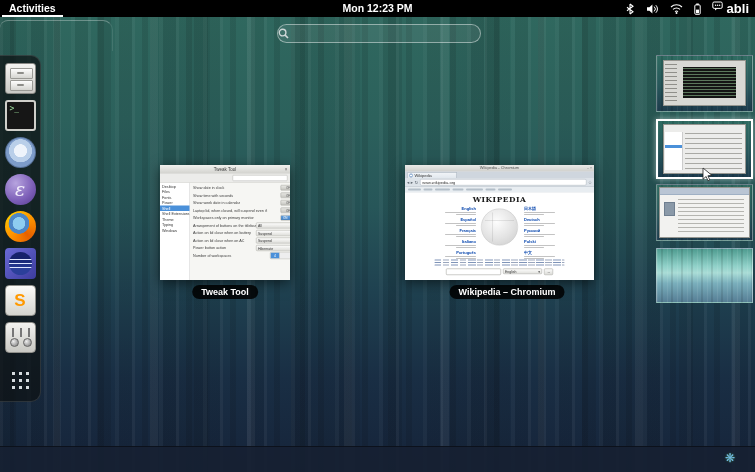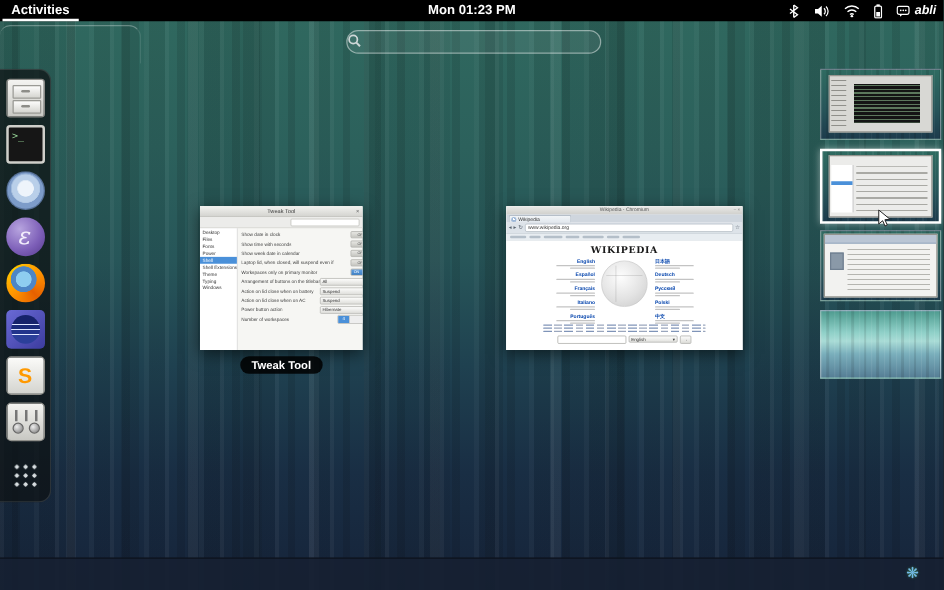--- a/index.html
+++ b/index.html
@@ -9,21 +9,21 @@
       repeating-linear-gradient(90deg, rgba(0,0,0,0.09) 0 14px, rgba(0,0,0,0) 14px 53px, rgba(255,255,255,0.05) 53px 61px, rgba(0,0,0,0) 61px 97px),
       repeating-linear-gradient(90deg, rgba(0,0,0,0.06) 0 60px, rgba(0,0,0,0) 60px 150px),
       linear-gradient(180deg,#30695f 0%,#2c615c 25%,#275659 44%,#1f4150 62%,#192e44 80%,#16243a 100%);}
   
   .topbar{position:absolute;left:0;top:0;width:755px;height:17px;background:#000;color:#fff;z-index:50;}
   .tb-activities{position:absolute;left:2px;top:0;height:15px;padding:0 7px;font-size:10.5px;font-weight:bold;
     line-height:16px;border-bottom:2px solid #fff;cursor:pointer;}
   .tb-clock{position:absolute;left:0;right:0;top:0;text-align:center;font-size:10.5px;font-weight:bold;line-height:17px;}
   .tb-right{position:absolute;right:6px;top:0;height:17px;display:flex;align-items:center;gap:11px;}
   .tb-right svg{display:block;}
-  .tb-user{display:flex;align-items:center;gap:4px;font-size:10px;font-weight:bold;font-style:italic;}
+  .tb-user{display:flex;gap:4px;font-size:13px;font-weight:bold;}
   .hotcorner{position:absolute;left:0;top:20px;width:112px;height:30px;border-top:1px solid rgba(255,255,255,0.30);
     border-right:1px solid rgba(255,255,255,0.10);border-top-right-radius:10px;border-top-left-radius:8px;z-index:5;}
   
   .searchbar{position:absolute;left:277px;top:24px;width:202px;height:17px;border:1px solid rgba(255,255,255,0.45);
     border-radius:10px;background:rgba(255,255,255,0.07);display:flex;align-items:center;z-index:40;}
   .searchbar input{flex:1;background:transparent;border:none;outline:none;color:#cfd8d8;font-size:10.5px;padding:0 6px 0 12px;font-family:"Liberation Sans",sans-serif;}
   .searchbar input::placeholder{color:#b9c4c4;opacity:.9;}
   .search-glyph{margin-right:8px;}
   
   .dash{position:absolute;left:0;top:55px;width:41px;height:347px;background:rgba(14,18,20,0.72);
@@ -154,21 +154,21 @@
     border-top:1px solid rgba(0,0,0,0.45);z-index:35;}
   .tray-icon{position:absolute;right:20px;top:4px;font-size:12px;color:#74b9e8;text-shadow:0 0 2px #3f8a4f;cursor:pointer;}
 </style>
 </head>
 <body>
 
 <div id="screen">
 
   <div class="topbar">
     <div class="tb-activities">Activities</div>
-    <div class="tb-clock">Mon 01:23 PM</div>
+    <div class="tb-clock">Mon 12:23 PM</div>
     <div class="tb-right">
       <span>
         <svg width="10" height="12" viewBox="0 0 10 12">
             <path d="M5 1 V11 M5 1 L8 3.2 L2 7.8 M5 11 L8 8.8 L2 4.2" stroke="#fff" stroke-width="1.1" fill="none"></path>
           </svg>
       </span>
       <span>
         <svg width="13" height="12" viewBox="0 0 13 12">
             <polygon points="1,4.2 3.4,4.2 6.4,1.6 6.4,10.4 3.4,7.8 1,7.8" fill="#fff"></polygon>
             <path d="M8.2 3.6 A3.3 3.3 0 0 1 8.2 8.4 M9.8 2.2 A5.2 5.2 0 0 1 9.8 9.8" stroke="#fff" stroke-width="1" fill="none"></path>
@@ -410,20 +410,21 @@
               <span>English</span>
               <span>▾</span>
             </span>
           <span class="wk-btn">→</span>
         </div>
       </div>
     </div>
   </div>
 
   <div class="caption" id="cap-tweak">Tweak Tool</div>
+  <div class="caption" id="cap-chrome">Wikipedia – Chromium</div>
 
   <div class="ws-thumb" id="ws1">
     <div class="ws-win">
       <span class="ws-sidecol"></span>
       <span class="ws-term"></span>
     </div>
   </div>
   <div class="ws-thumb active" id="ws2">
     <div class="ws-win">
       <span class="ws-tside">

